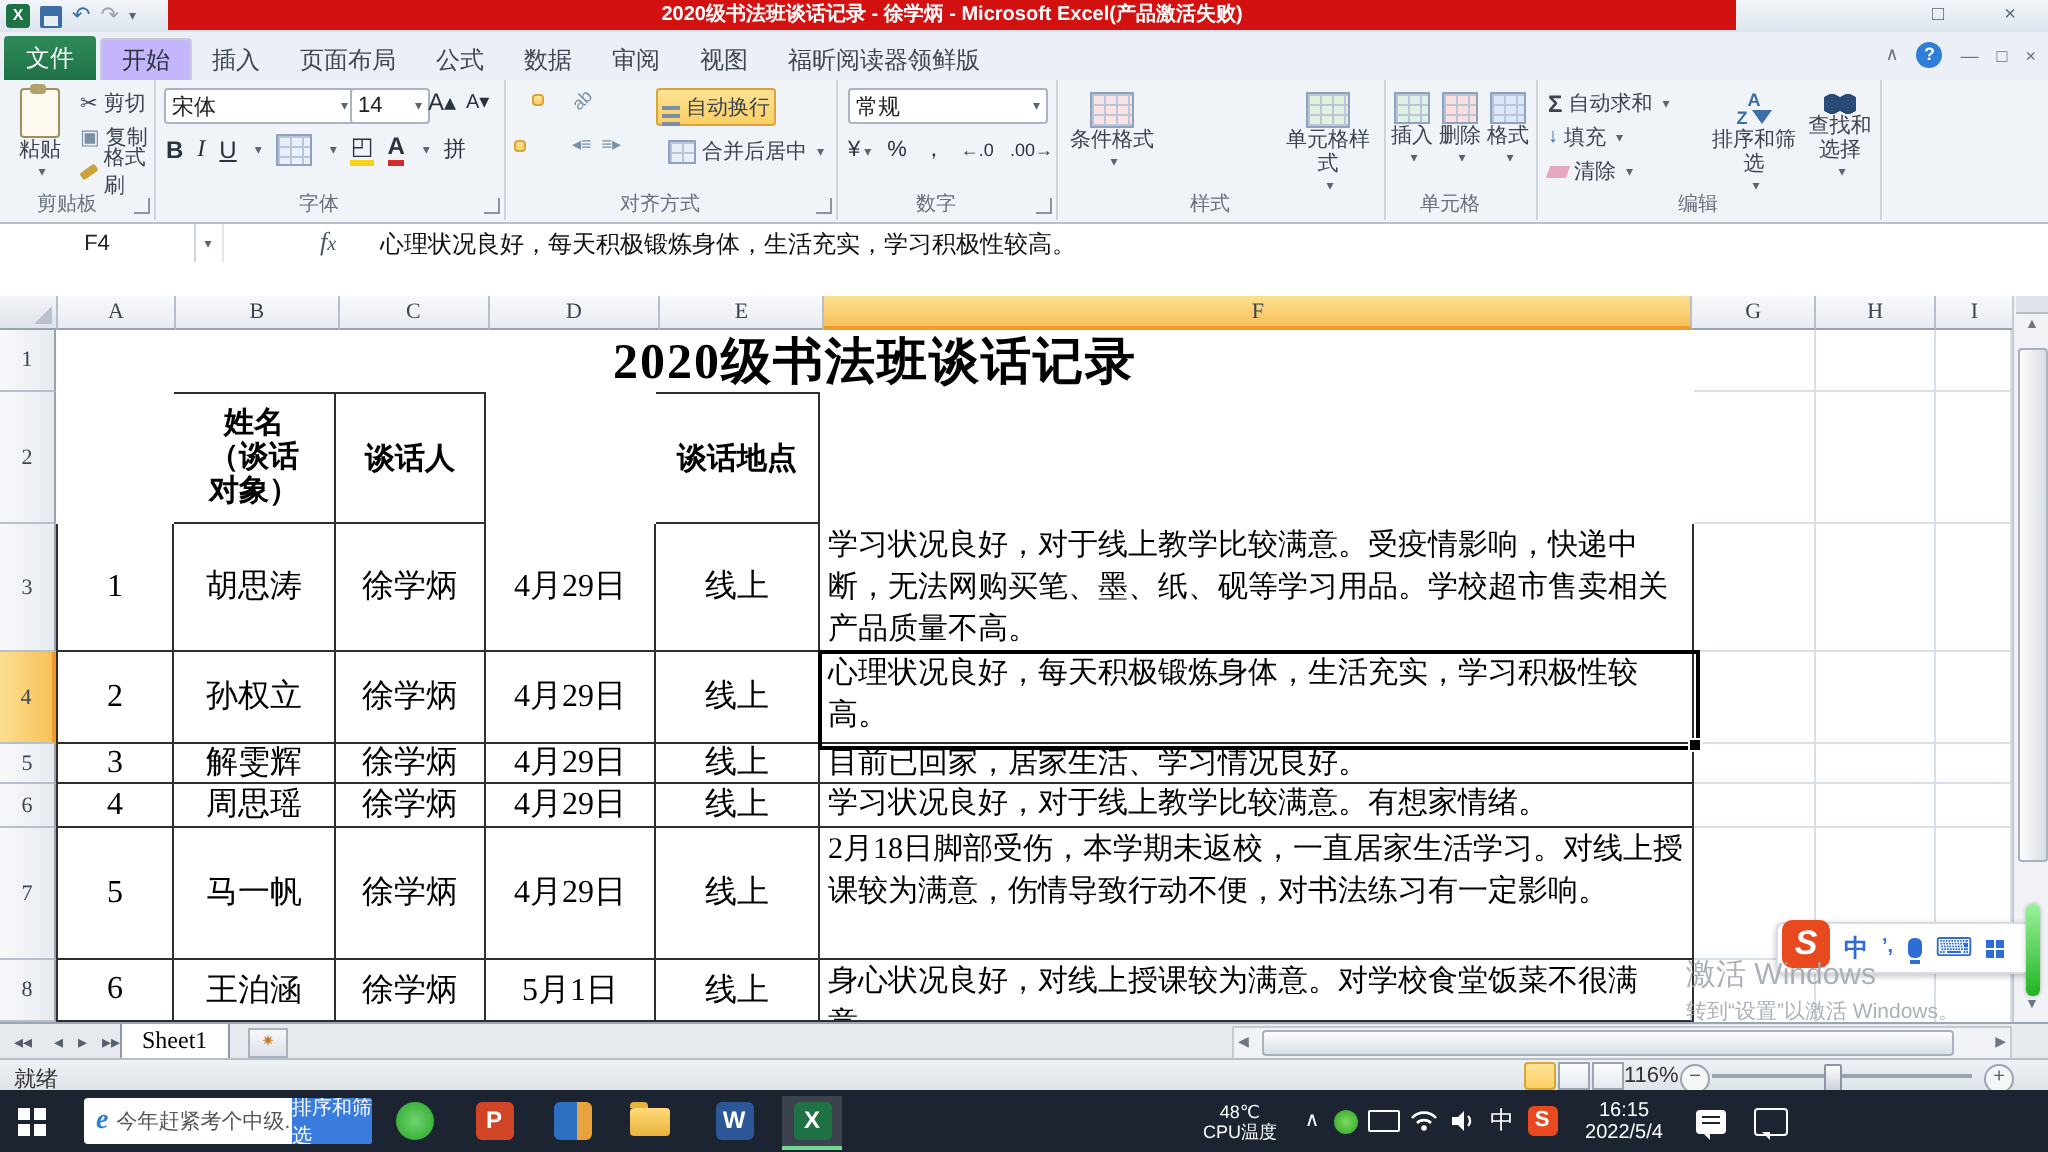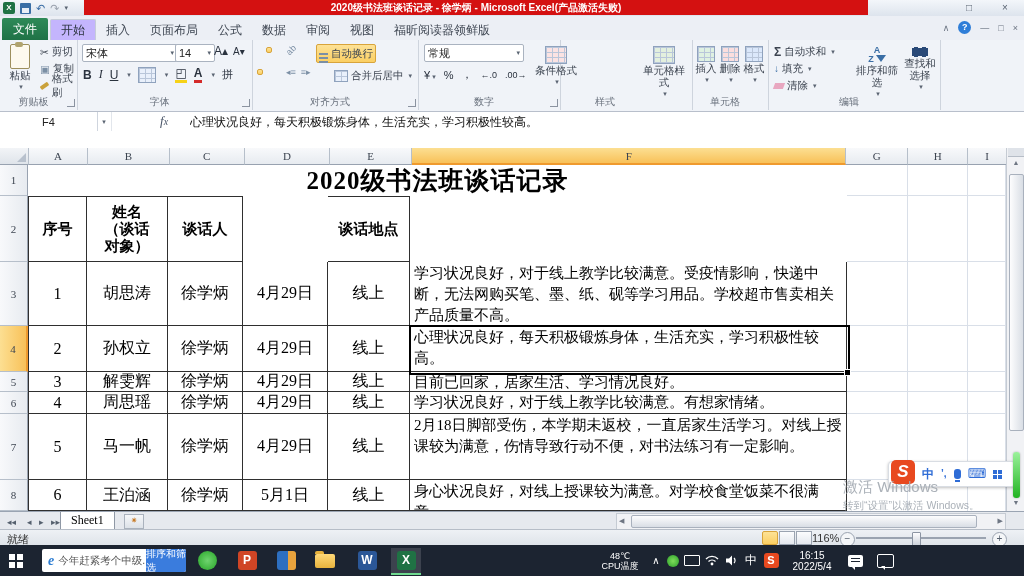--- a/index.html
+++ b/index.html
@@ -222,41 +222,41 @@
     <span class="lnch"></span>
   </div>
 
   <div class="grp" style="left:252px;width:166px;">
     <div style="position:absolute;left:5px;top:5px;display:flex;gap:5px;align-items:center;">
       <span style="padding:2px;"><span class="lines"></span></span>
       <span class="on" style="padding:2px;"><span class="lines"></span></span>
       <span style="padding:2px;"><span class="lines"></span></span>
       <span style="font-size:9px;color:#7b8fa5;transform:rotate(-45deg);display:inline-block;">ab</span>
     </div>
-    <div class="rsml on" style="position:absolute;left:64px;top:4px;">
+    <div class="rsml on" style="position:absolute;left:76px;top:4px;">
       <span class="lines" style="width:9px;"></span>
         <span>自动换行</span>
     </div>
     <div style="position:absolute;left:5px;top:27px;display:flex;gap:5px;align-items:center;">
       <span class="on" style="padding:2px;"><span class="lines"></span></span>
       <span style="padding:2px;"><span class="lines"></span></span>
       <span style="padding:2px;"><span class="lines"></span></span>
       <span style="font-size:9px;color:#7b8fa5;">◂≡</span>
       <span style="font-size:9px;color:#7b8fa5;">≡▸</span>
     </div>
     <div class="rsml" style="position:absolute;left:80px;top:27px;">
       <span class="gridico" style="width:12px;height:10px;"></span>
         <span>合并后居中</span>
         <span class="dd">▾</span>
     </div>
     <div class="grplabel">对齐方式</div>
     <span class="lnch"></span>
   </div>
 
-  <div class="grp" style="left:418px;width:110px;padding-left:32px;">
+  <div class="grp" style="left:418px;width:110px;">
     <div class="combo" style="position:absolute;left:6px;top:4px;width:92px;">
       <span>常规</span>
         <span class="dd">▾</span>
     </div>
     <div style="position:absolute;left:6px;top:27px;display:flex;gap:8px;align-items:center;font-size:11px;color:#2a323e;">
       <span>¥<span class="dd">▾</span></span>
       <span>%</span>
       <span>，</span>
       <span style="font-size:9px;">←.0</span>
       <span style="font-size:9px;">.00→</span>
@@ -356,21 +356,20 @@
   <div class="rh" style="grid-area:3/1;">3</div>
   <div class="rh sel" style="grid-area:4/1;">4</div>
   <div class="rh" style="grid-area:5/1;">5</div>
   <div class="rh" style="grid-area:6/1;">6</div>
   <div class="rh" style="grid-area:7/1;">7</div>
   <div class="rh" style="grid-area:8/1;">8</div>
 
   <div id="sheettitle">2020级书法班谈话记录</div>
   <div id="ghost"></div>
 
-  <div class="tc bl bt cc h" style="grid-area:2/2;">序号</div>
   <div class="tc bt cc h" style="grid-area:2/3;white-space:pre-line;line-height:17px;">姓名
 （谈话
 对象）</div>
   <div class="tc bt cc h" style="grid-area:2/4;">谈话人</div>
   <div class="tc bt cc h" style="grid-area:2/6;">谈话地点</div>
 
   <div class="tc bl cc nm" style="grid-area:3/2;">1</div>
   <div class="tc cc nm" style="grid-area:3/3;">胡思涛</div>
   <div class="tc cc nm" style="grid-area:3/4;">徐学炳</div>
   <div class="tc cc nm" style="grid-area:3/5;">4月29日</div>

